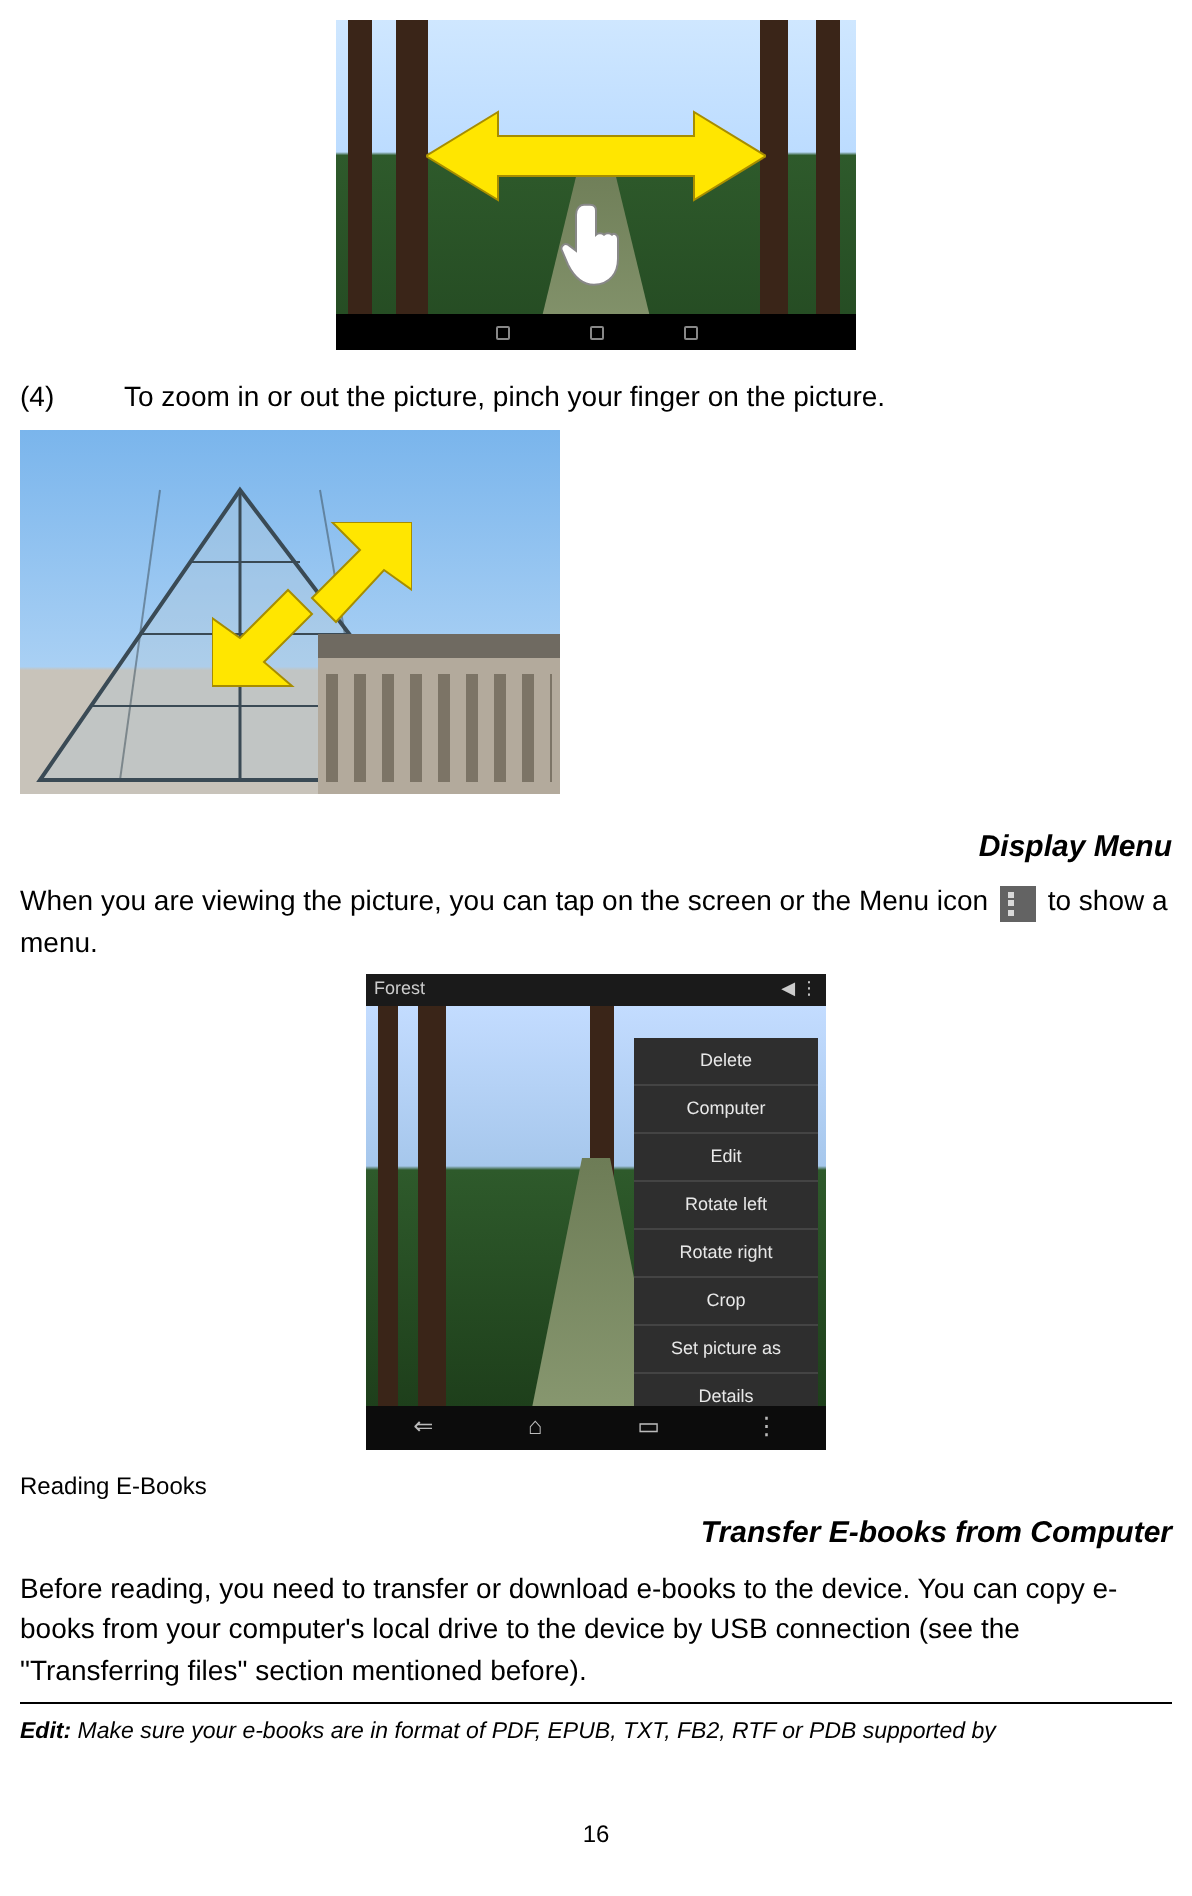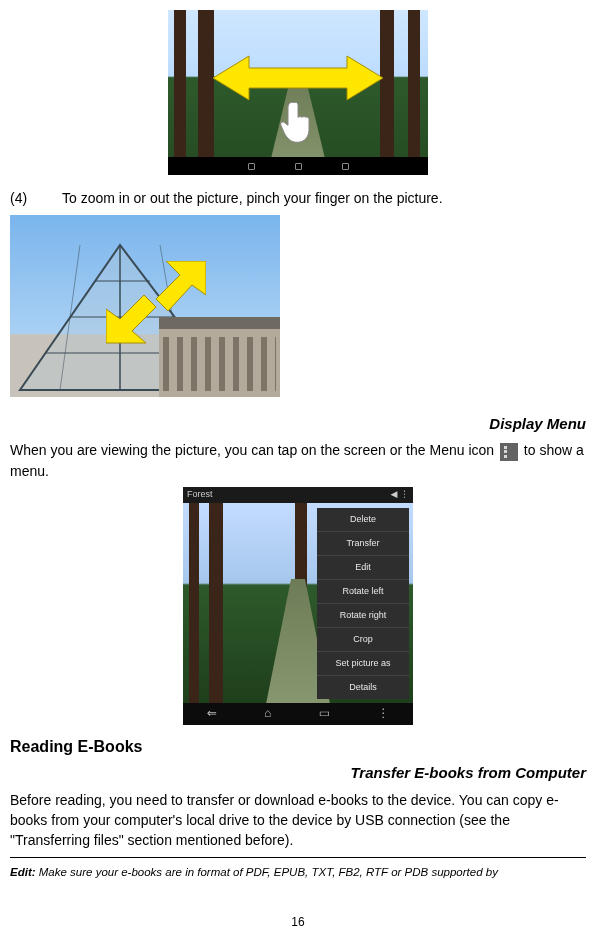--- a/index.html
+++ b/index.html
@@ -72,21 +72,21 @@
     background:#b3aa9c;
   }
   .bld-roof{position:absolute;top:-10px;left:0;right:0;height:12px;background:#6f6a61;}
   .bld-win{position:absolute;top:10px;bottom:6px;left:4px;right:4px;
     background:repeating-linear-gradient(90deg,#7c7466 0 6px,#b3aa9c 6px 14px);}
   .pinch-arrow{position:absolute; left:96px; top:46px; width:90px; height:80px;}
   .pinch-arrow svg{display:block;}
 
   
   h3.ital { font-style: italic; font-weight:bold; font-size:15px; margin:16px 0 6px 0;text-align:right;}
-  h2.sec  { font-weight:bold; font-size:16px; margin:10px 0 4px 0;}
+  h2.sec  { font-weight:normal; font-size:12px; margin:10px 0 4px 0;}
   p { margin:0 0 6px 0;}
 
   .menu-icon-inline {
     display:inline-block; width:18px; height:18px;
     background:#636363; vertical-align:middle;
     position:relative; margin:0 2px;
   }
   .menu-icon-inline span{
     position:absolute; left:4px; width:3px; height:3px; background:#d9d9d9;
   }
@@ -96,21 +96,21 @@
 
   
   .shot3 {
     width:230px; position:relative; background:#737373; display:inline-block;
   }
   .s3-status{height:16px;background:#1a1a1a;display:flex;align-items:center;
     justify-content:space-between;font-size:9px;color:#ccc;padding:0 4px;}
   .s3-body{position:relative;height:200px;overflow:hidden;
     background:linear-gradient(#c3dcff,#a6c7ec 40%,#2e5a2b 41%,#1e3f1b 100%);}
   .s3-trunk{position:absolute;top:0;bottom:0;width:10px;background:#3a2518;}
-  .s3-menu{position:absolute;top:5px;right:4px;width:92px;background:#2e2e2e;
+  .s3-menu{position:absolute;top:16px;right:4px;width:92px;background:#2e2e2e;
     font-size:9px;color:#e8e8e8;}
   .s3-menu div{padding:5px 8px;border-bottom:1px solid #444;}
   .s3-menu div:last-child{border-bottom:none;}
   .s3-nav{height:22px;background:#0c0c0c;display:flex;justify-content:space-around;
     align-items:center;}
   .s3-nav span{color:#bbb;font-size:12px;}
 
   
   hr { border:none; border-top:1px solid #000; margin:6px 0;}
   .note { font-size:11.5px; font-style:italic;}
@@ -191,21 +191,21 @@
       <span>Forest</span>
       <span>◀  ⋮</span>
     </div>
     <div class="s3-body">
       <div class="s3-trunk" style="left:6px;"></div>
       <div class="s3-trunk" style="left:26px;width:14px;"></div>
       <div class="s3-trunk" style="right:106px;width:12px;"></div>
       <div class="forest-path" style="top:38%;"></div>
       <div class="s3-menu">
         <div>Delete</div>
-        <div>Transfer</div>
+        <div>Computer</div>
         <div>Edit</div>
         <div>Rotate left</div>
         <div>Rotate right</div>
         <div>Crop</div>
         <div>Set picture as</div>
         <div>Details</div>
       </div>
     </div>
     <div class="s3-nav">
       <span>⇐</span>

